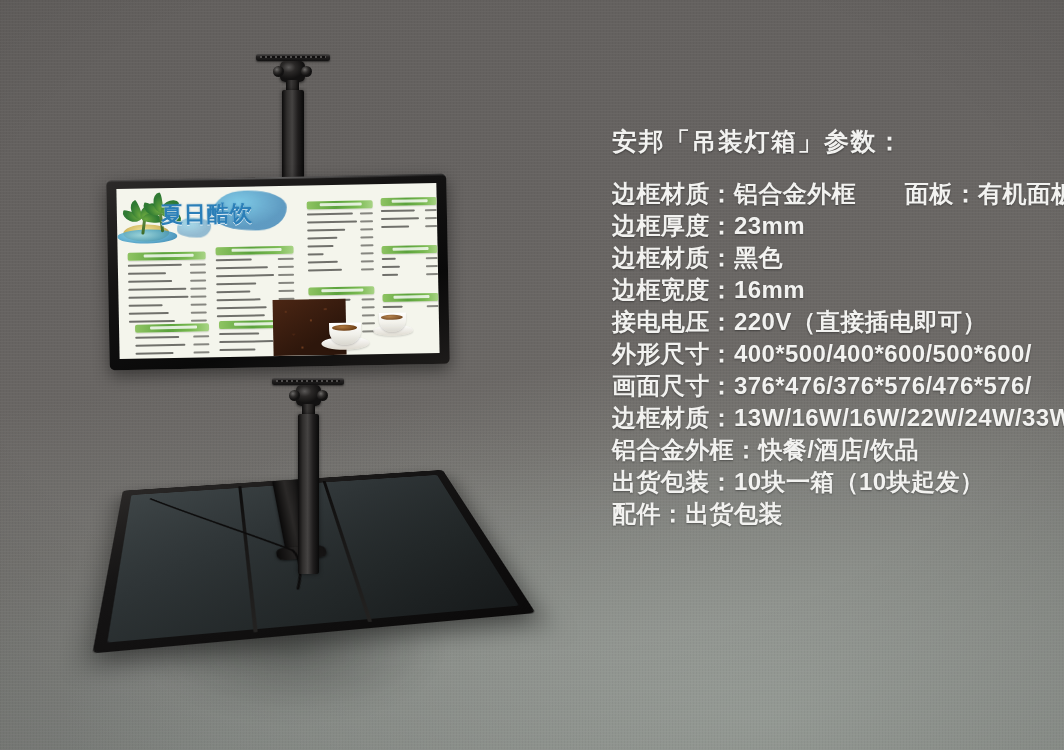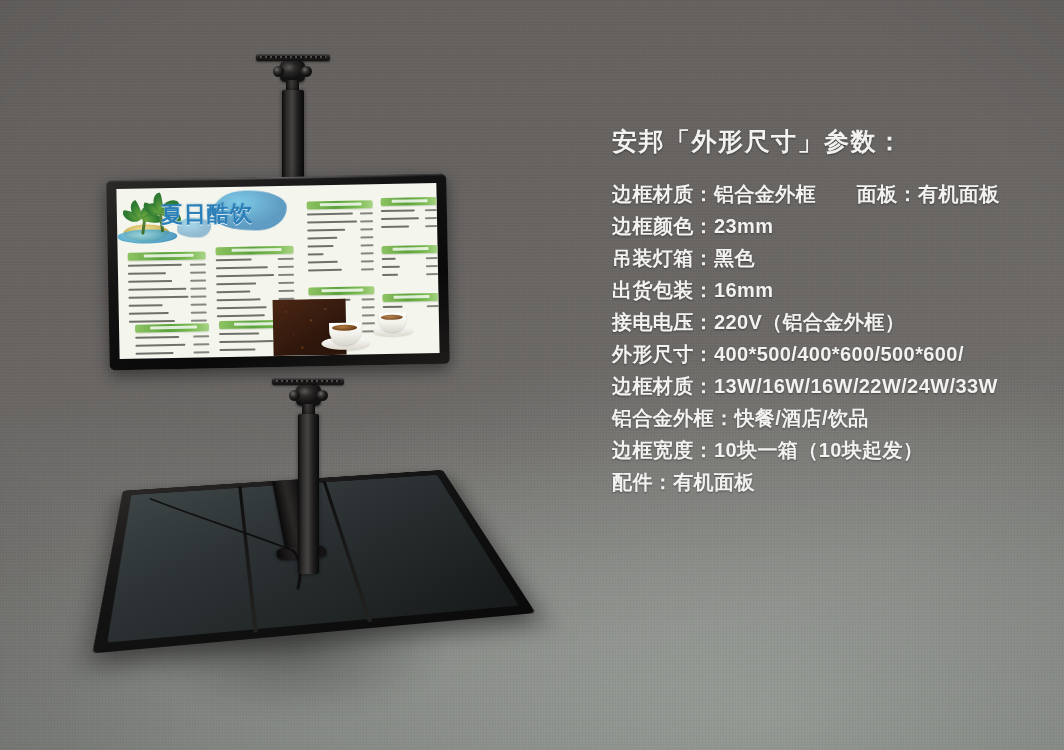--- a/index.html
+++ b/index.html
@@ -111,21 +111,21 @@
     background:linear-gradient(150deg,#3e4547 0%,#2e3436 40%,#222728 72%,#171a1b 100%);}
   .bk-seam{position:absolute;top:6px;bottom:6px;width:3px;border-radius:1px;
     background:linear-gradient(180deg,#0d0c0c,#232221);}
   .bk-bracket{position:absolute;border-radius:3px;
     background:linear-gradient(90deg,#0a0909,#2b2928 45%,#121111 100%);box-shadow:0 1px 3px rgba(0,0,0,.6);}
 
   
   #spec-panel{position:absolute;left:612px;top:126px;width:430px;color:#f2f2f0;}
   #spec-title{font-size:25px;font-weight:bold;letter-spacing:1.5px;line-height:1.25;
     text-shadow:0 1px 2px rgba(0,0,0,.40);margin-bottom:21px;white-space:nowrap;}
-  .spec-line{font-size:20px;font-weight:bold;line-height:32px;letter-spacing:.4px;
+  .spec-line{font-size:24px;font-weight:bold;line-height:32px;letter-spacing:.4px;
     text-shadow:0 1px 2px rgba(0,0,0,.38);white-space:nowrap;}
   .spec-line.cont{padding-left:110px;}
 </style>
 </head>
 <body>
 
 <div id="stage">
 
   <div class="bg-base"></div>
   <div class="bg-noise"></div>
@@ -402,28 +402,29 @@
     <div class="bk-seam" style="left:196px;"></div>
     <div class="bk-bracket" style="left:146px;top:0px;width:26px;height:120px;"></div>
     <div class="bk-bracket" style="left:138px;top:108px;width:42px;height:16px;border-radius:6px;"></div>
     <svg width="322" height="208" style="position:absolute;left:0;top:0;pointer-events:none;">
       <path d="M28 18 C 70 52, 120 86, 152 112" stroke="#0c0b0b" stroke-width="2.2" fill="none" stroke-linecap="round"></path>
       <path d="M152 112 C 158 124, 156 140, 150 160" stroke="#0c0b0b" stroke-width="2.2" fill="none" stroke-linecap="round"></path>
     </svg>
   </div>
 
   <div id="spec-panel">
-    <div id="spec-title">安邦「外形尺寸」参数：</div>
+    <div id="spec-title">安邦「吊装灯箱」参数：</div>
     <div id="spec-lines">
         <div class="spec-line">边框材质：铝合金外框　　面板：有机面板</div>
-        <div class="spec-line">边框颜色：23mm</div>
-        <div class="spec-line">吊装灯箱：黑色</div>
-        <div class="spec-line">出货包装：16mm</div>
-        <div class="spec-line">接电电压：220V（铝合金外框）</div>
+        <div class="spec-line">边框厚度：23mm</div>
+        <div class="spec-line">边框材质：黑色</div>
+        <div class="spec-line">边框宽度：16mm</div>
+        <div class="spec-line">接电电压：220V（直接插电即可）</div>
         <div class="spec-line">外形尺寸：400*500/400*600/500*600/</div>
+        <div class="spec-line">画面尺寸：376*476/376*576/476*576/</div>
         <div class="spec-line">边框材质：13W/16W/16W/22W/24W/33W</div>
         <div class="spec-line">铝合金外框：快餐/酒店/饮品</div>
-        <div class="spec-line">边框宽度：10块一箱（10块起发）</div>
-        <div class="spec-line">配件：有机面板</div>
+        <div class="spec-line">出货包装：10块一箱（10块起发）</div>
+        <div class="spec-line">配件：出货包装</div>
       </div>
   </div>
 
 </div>
 
 </body></html>

